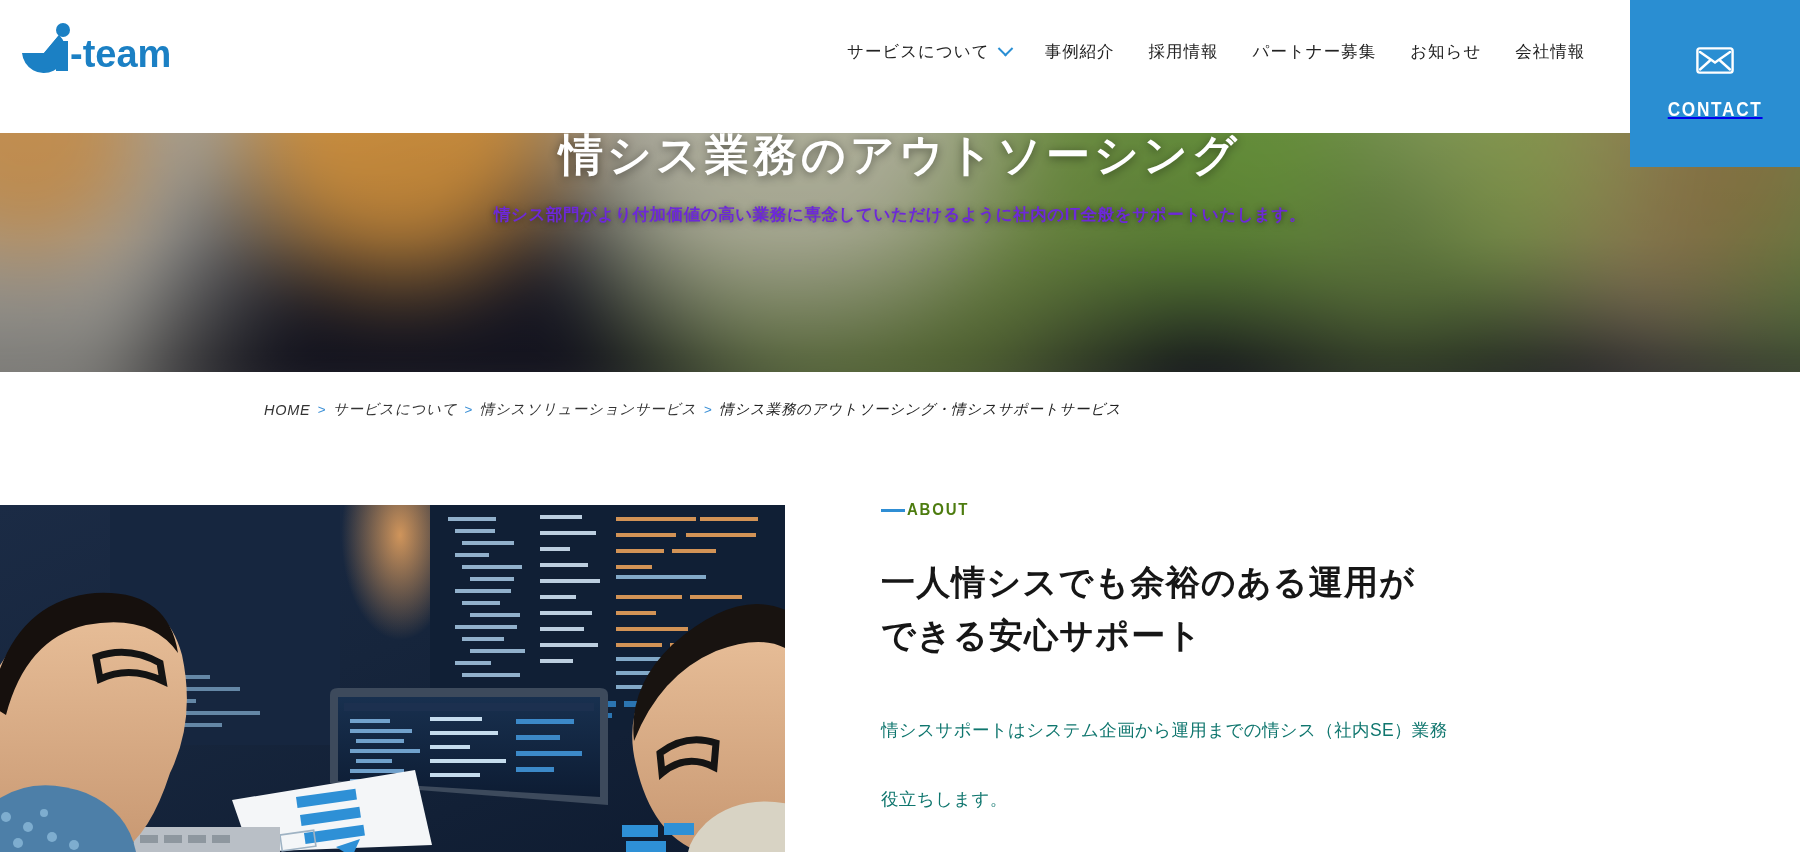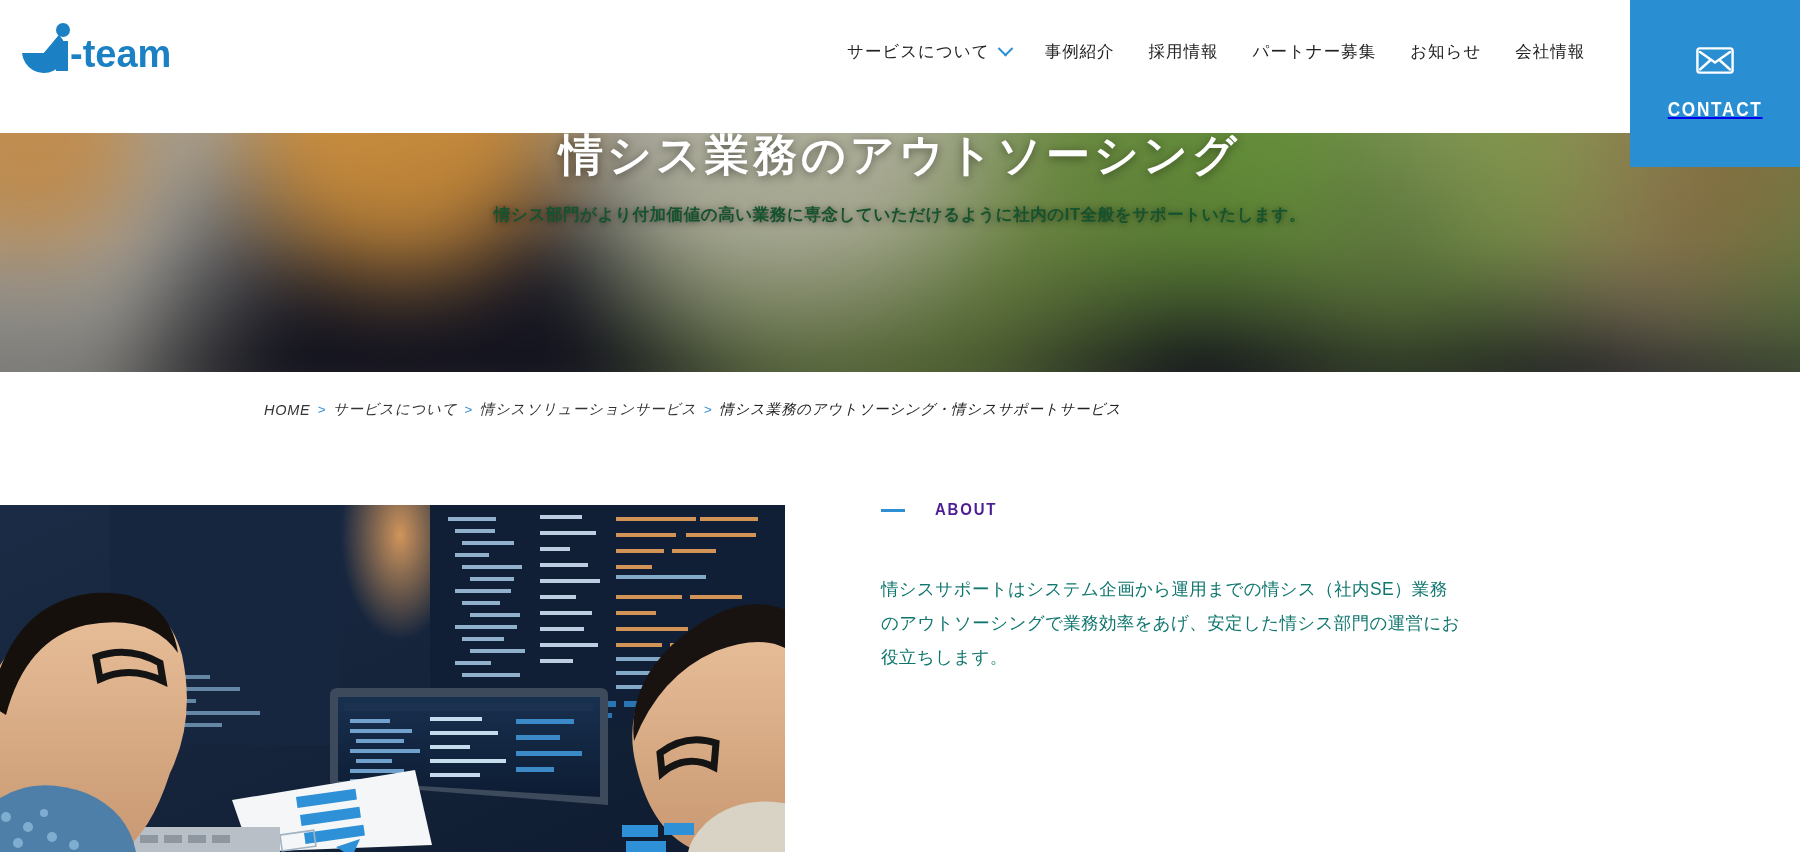--- a/index.html
+++ b/index.html
@@ -108,21 +108,21 @@
     font-size: 44px;
     font-weight: 700;
     line-height: 1.42;
     letter-spacing: 0.09em;
     text-align: center;
     text-shadow: 0 2px 10px rgba(0,0,0,0.45);
     white-space: nowrap;
   }
   .hero-sub {
     margin-top: 18px;
-    color: #14532d;
+    color: #6d28d9;
     font-size: 16.5px;
     font-weight: 700;
     letter-spacing: 0.035em;
     text-align: left;
     text-shadow: 0 1px 7px rgba(0,0,0,0.55);
     white-space: nowrap;
   }
 
   
   .breadcrumb {
@@ -145,22 +145,22 @@
     overflow: hidden;
     background: #12203a;
   }
   .about-photo svg { display:block; width: 785px; height: 347px; }
 
   .about-text {
     position: absolute; left: 881px; top: 500px;
     width: 700px;
   }
   .about-eyebrow {
-    display: flex; align-items: center; gap: 30px;
-    color: #4c1d95;
+    display: flex; align-items: center; gap: 2px;
+    color: #4d7c0f;
     font-size: 17px;
     font-weight: 700;
     letter-spacing: 0.12em;
     font-family: "Liberation Sans Narrow","Liberation Sans", sans-serif;
   }
   .about-eyebrow .dash {
     display: inline-block;
     width: 24px; height: 3px;
     background: #2f8ed4;
   }
@@ -423,20 +423,24 @@
         <rect x="626" y="336" width="40" height="11"></rect>
       </g>
     </svg>
   </figure>
 
   <div class="about-text">
     <div class="about-eyebrow">
       <span class="dash"></span>
       <span class="eyebrow-label">ABOUT</span>
     </div>
+    <h2 class="about-heading">
+      <span>一人情シスでも余裕のある運用が</span><br>
+      <span>できる安心サポート</span>
+    </h2>
     <p class="about-body">
       <span>情シスサポートはシステム企画から運用までの情シス（社内SE）業務</span><br>
-      <span>のアウトソーシングで業務効率をあげ、安定した情シス部門の運営にお</span><br>
+      <br>
       <span>役立ちします。</span>
     </p>
   </div>
 
 </div>
 
 </body></html>

